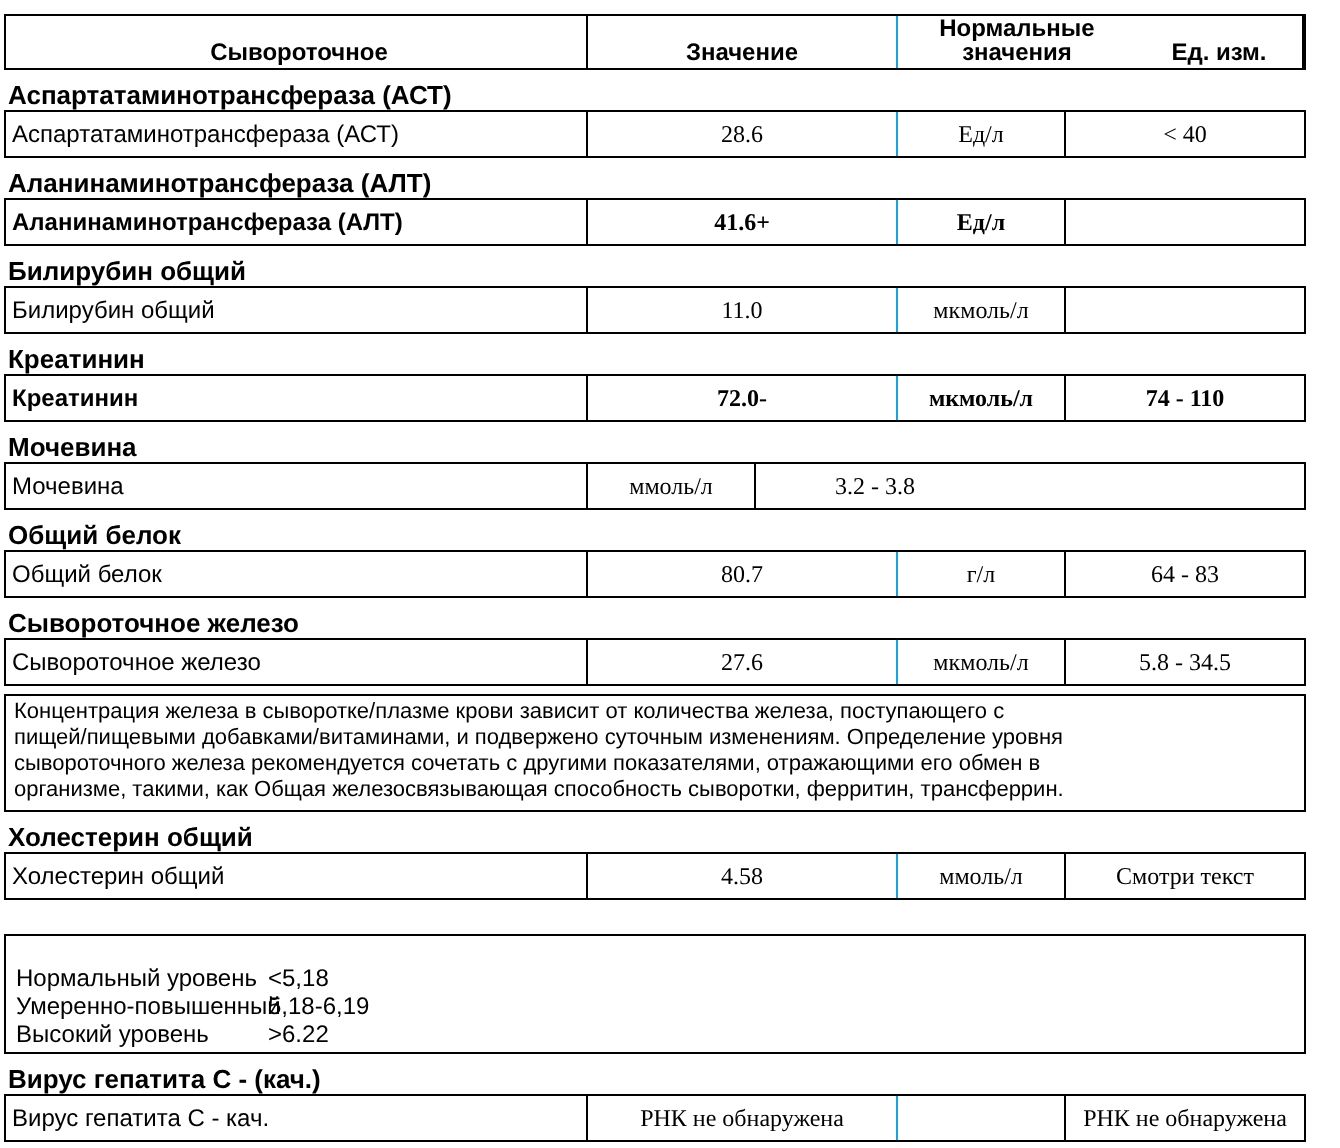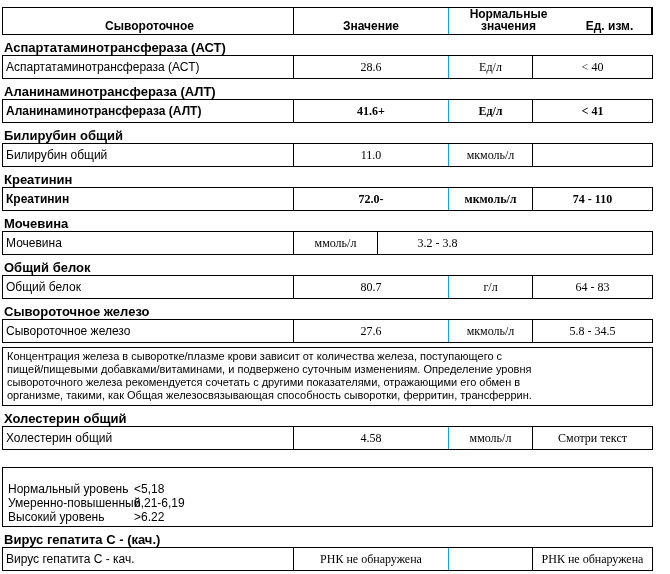--- a/index.html
+++ b/index.html
@@ -69,21 +69,20 @@
       <div class="c c4">&lt; 40</div>
     </div>
   </div>
 
   <div>
     <div class="section-title">Аланинаминотрансфераза (АЛТ)</div>
     <div class="tbl-row data-row bold">
       <div class="c c1">Аланинаминотрансфераза (АЛТ)</div>
       <div class="c c2">41.6+</div>
       <div class="c c3">Ед/л</div>
-      <div class="c c4">&lt; 41</div>
     </div>
   </div>
 
   <div>
     <div class="section-title">Билирубин общий</div>
     <div class="tbl-row data-row">
       <div class="c c1">Билирубин общий</div>
       <div class="c c2">11.0</div>
       <div class="c c3">мкмоль/л</div>
     </div>
@@ -140,21 +139,21 @@
       <div class="c c1">Холестерин общий</div>
       <div class="c c2">4.58</div>
       <div class="c c3">ммоль/л</div>
       <div class="c c4">Смотри текст</div>
     </div>
     <div class="note levels-note">
       <div class="lvl-row">
         <span class="lbl">Нормальный уровень</span><span>&lt;5,18</span>
       </div>
       <div class="lvl-row">
-        <span class="lbl">Умеренно-повышенный</span><span>6,21-6,19</span>
+        <span class="lbl">Умеренно-повышенный</span><span>5,18-6,19</span>
       </div>
       <div class="lvl-row">
         <span class="lbl">Высокий уровень</span><span>&gt;6.22</span>
       </div>
     </div>
   </div>
 
   <div>
     <div class="section-title">Вирус гепатита С - (кач.)</div>
     <div class="tbl-row data-row">

